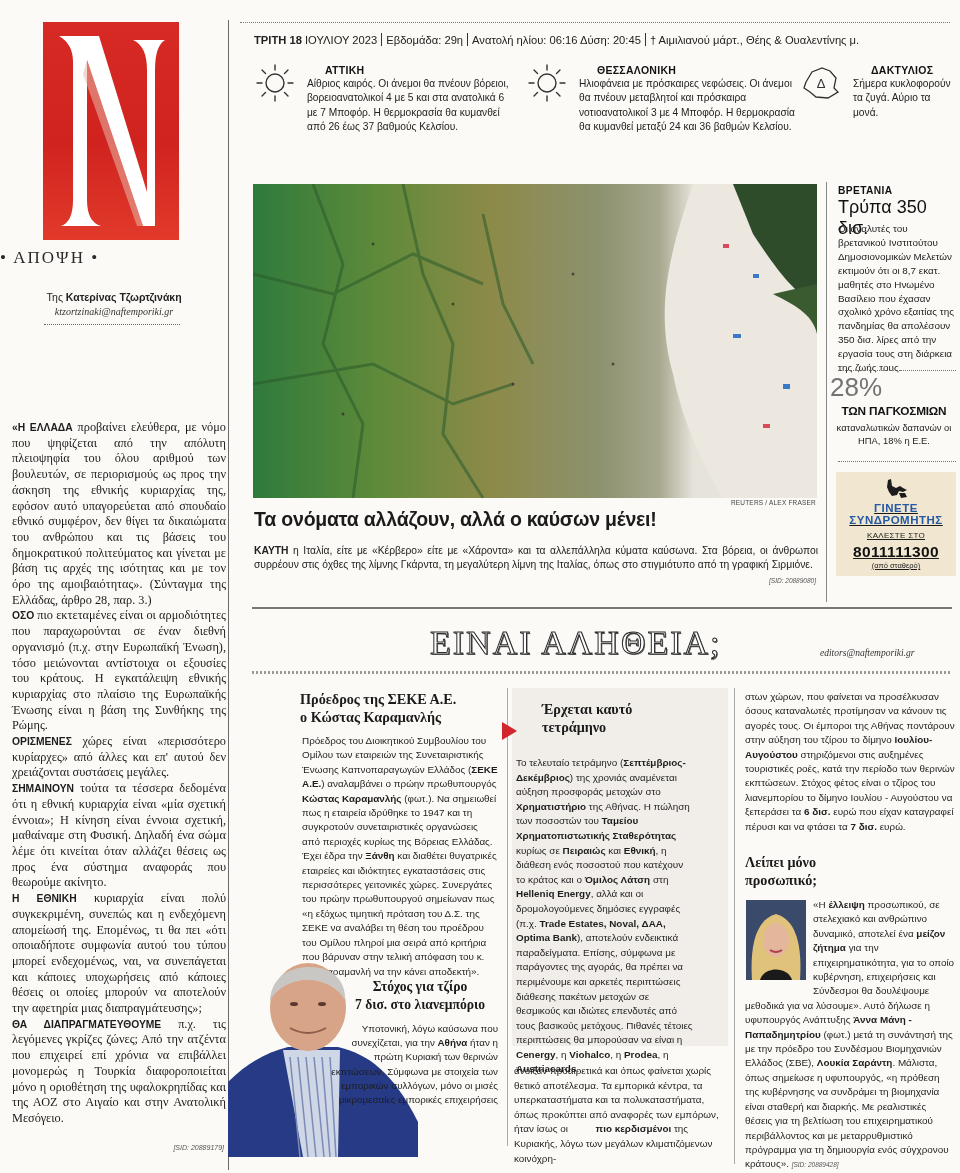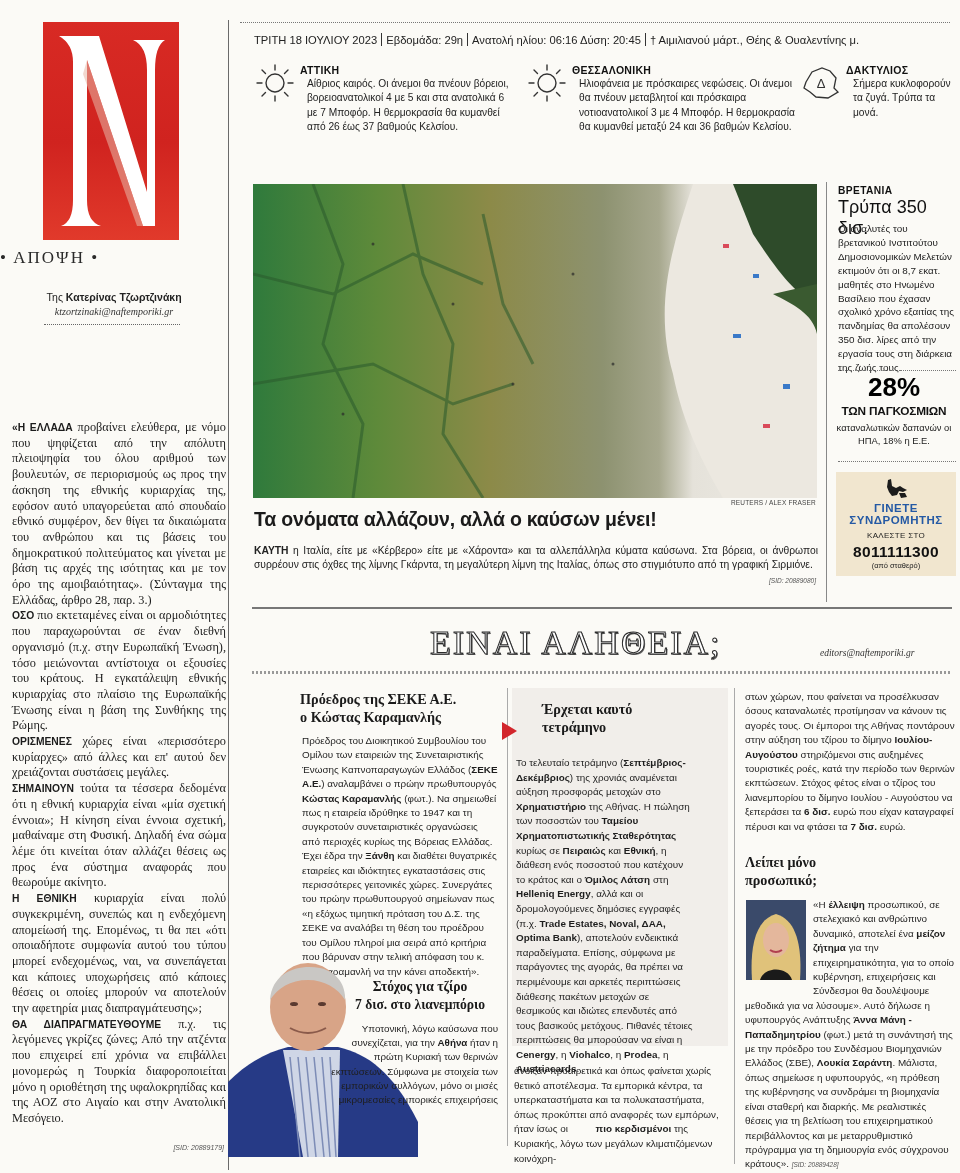--- a/index.html
+++ b/index.html
@@ -20,26 +20,26 @@
   #dots-left { left: 44px; top: 324px; width: 136px; border-top: 1px dotted #666; }
   #op-title { left: 10px; top: 350px; width: 218px; text-align: center; font-family: "Liberation Serif", serif; font-size: 22.5px; line-height: 26px; color: #222; }
   #op-body { left: 12px; top: 420px; width: 214px; font-family: "Liberation Serif", serif; font-size: 12.3px; line-height: 15.7px; color: #1c1c1c; text-align: justify; }
   #op-body p { margin: 0; }
   #op-body .lead { font-family: "Liberation Sans", sans-serif; font-weight: bold; font-size: 10.3px; }
   #op-sid { left: 160px; top: 1144px; width: 64px; text-align: right; font-size: 7px; font-style: italic; color: #555; }
 
   
   #top-dots { left: 240px; top: 22px; width: 710px; border-top: 1px dotted #777; }
   #dateline { left: 254px; top: 33px; width: 700px; font-size: 11.2px; color: #222; white-space: nowrap; }
-  #dateline b { font-weight: normal; }
+  #dateline b { font-weight: bold; }
   #dateline .sep { display: inline-block; width: 1px; height: 13px; background: #333; vertical-align: -2px; margin: 0 4px; }
 
   .wx { top: 62px; }
   .wx .wx-icon { position: absolute; left: 0; top: 0; width: 42px; height: 42px; }
-  .wx .wx-title { position: absolute; left: 46px; top: 2px; font-weight: bold; font-size: 10.5px; letter-spacing: 0.3px; color: #111; text-align: center; }
+  .wx .wx-title { position: absolute; left: 71px; top: 2px; font-weight: bold; font-size: 10.5px; letter-spacing: 0.3px; color: #111; text-align: center; }
   .wx .wx-text { position: absolute; left: 53px; top: 15px; font-size: 10.2px; line-height: 14.3px; color: #222; }
   #wx-attica { left: 254px; width: 260px; }
   #wx-attica .wx-text { width: 205px; }
   #wx-thess { left: 526px; width: 270px; }
   #wx-thess .wx-text { width: 225px; }
   #wx-ring { left: 800px; width: 155px; }
   #wx-ring .wx-text { width: 100px; }
 
   
   #hot-photo { left: 253px; top: 184px; width: 564px; height: 314px; overflow: hidden; }
@@ -50,25 +50,25 @@
   #hot-body b { font-weight: bold; }
   #hot-sid { left: 720px; top: 577px; width: 96px; text-align: right; font-size: 6.5px; font-style: italic; color: #555; }
 
   #vrule-right { left: 826px; top: 182px; width: 1px; height: 420px; background: #888; }
 
   
   #uk-kicker { left: 838px; top: 185px; font-weight: bold; font-size: 10.2px; letter-spacing: 0.4px; color: #111; }
   #uk-title { left: 838px; top: 197px; font-size: 18px; color: #111; }
   #uk-body { left: 838px; top: 222px; width: 118px; font-size: 9.9px; line-height: 13.9px; color: #222; }
   #uk-dots { left: 838px; top: 370px; width: 118px; border-top: 1px dotted #777; }
-  #stat-num { left: 830px; top: 372px; width: 128px; text-align: center; font-weight: bold; font-size: 26px; color: #000000; }
+  #stat-num { left: 830px; top: 372px; width: 128px; text-align: left; font-weight: normal; font-size: 26px; color: #737373; }
   #stat-label { left: 830px; top: 404px; width: 128px; text-align: center; font-weight: bold; font-size: 11.8px; color: #111; letter-spacing: -0.2px; }
   #stat-sub { left: 830px; top: 421px; width: 128px; text-align: center; font-size: 9.4px; line-height: 13px; color: #222; }
   #stat-dots { left: 838px; top: 461px; width: 118px; border-top: 1px dotted #777; }
-  #subscribe { left: 836px; top: 472px; width: 120px; height: 104px; background: #f1e6cf; text-align: center; }
+  #subscribe { left: 836px; top: 472px; width: 120px; height: 104px; background: #f1e6cf; text-align: center; text-decoration: underline; }
   #subscribe .hermes { margin: 6px auto 0; width: 26px; height: 24px; display: block; }
   #sub-title { display: block; font-weight: bold; font-size: 11.5px; line-height: 12px; color: #2459a4; letter-spacing: 0.5px; }
   #sub-call { display: block; margin-top: 5px; font-size: 8px; color: #222; letter-spacing: 0.3px; }
   #sub-phone { display: block; margin-top: 3px; font-weight: bold; font-size: 15.5px; color: #111; letter-spacing: 0.3px; }
   #sub-note { display: block; font-size: 7.5px; color: #222; }
 
   
   #sec-rule-top { left: 252px; top: 607px; width: 700px; height: 2px; background: #777; }
   #sec-title { left: 430px; top: 624px; font-family: "Liberation Serif", serif; font-size: 34px; letter-spacing: 2px; color: #fff; -webkit-text-stroke: 1px #2b2b2b; text-shadow: 1px 1px 0 #6a6a6a; }
   #sec-email { left: 820px; top: 648px; font-family: "Liberation Serif", serif; font-style: italic; font-size: 9.5px; color: #333; }
@@ -180,21 +180,21 @@
   </svg>
   <div class="wx-title">ΘΕΣΣΑΛΟΝΙΚΗ</div>
   <div class="wx-text">Ηλιοφάνεια με πρόσκαιρες νεφώσεις. Οι άνεμοι θα πνέουν μεταβλητοί και πρόσκαιρα νοτιοανατολικοί 3 με 4 Μποφόρ. Η θερμοκρασία θα κυμανθεί μεταξύ 24 και 36 βαθμών Κελσίου.</div>
 </div>
 <div id="wx-ring" class="abs wx">
   <svg class="wx-icon" viewBox="0 0 42 42">
     <path d="M6 20 L12 10 L22 6 L30 9 L36 16 L34 26 L38 30 L28 36 L16 35 L10 30 L4 26 Z" fill="none" stroke="#333" stroke-width="1.3"></path>
     <text x="21" y="26" text-anchor="middle" font-family="Liberation Sans, sans-serif" font-size="13" fill="#333">Δ</text>
   </svg>
   <div class="wx-title">ΔΑΚΤΥΛΙΟΣ</div>
-  <div class="wx-text">Σήμερα κυκλοφορούν τα ζυγά. Τρύπα τα μονά.</div>
+  <div class="wx-text">Σήμερα κυκλοφορούν τα ζυγά. Αύριο τα μονά.</div>
 </div>
 
 <div id="hot-photo" class="abs">
   <svg viewBox="0 0 564 314" preserveAspectRatio="none">
     <defs>
       <linearGradient id="water" x1="0" y1="0" x2="1" y2="0">
         <stop offset="0" stop-color="#2f7a3c"></stop>
         <stop offset="0.22" stop-color="#5e8a3a"></stop>
         <stop offset="0.42" stop-color="#8c8a48"></stop>
         <stop offset="0.62" stop-color="#8d9270"></stop>

